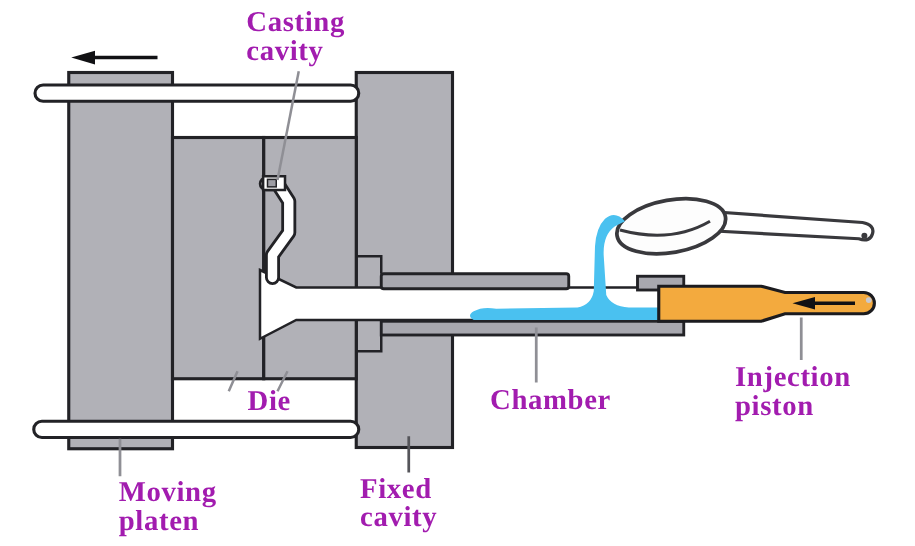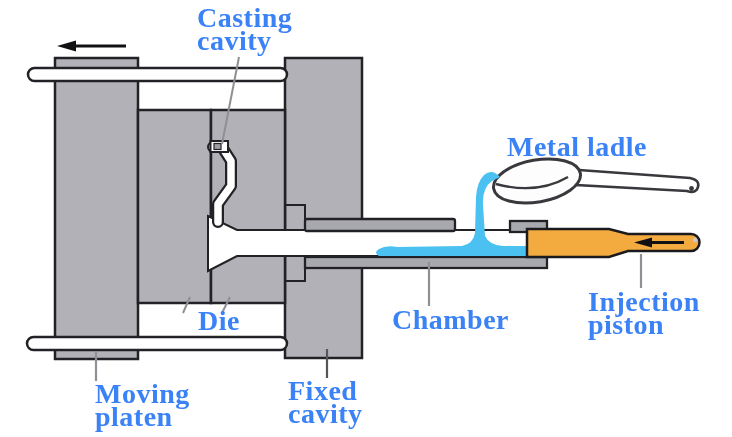--- a/index.html
+++ b/index.html
@@ -3,22 +3,22 @@
 <meta charset="utf-8">
 <style>
   html,body{margin:0;padding:0;background:#ffffff;}
   .stage{
     position:relative;width:732px;height:437px;background:#ffffff;
     font-family:"Liberation Serif", serif;overflow:hidden;
   }
   .stage svg{position:absolute;left:0;top:0;}
   .label{
     position:absolute;
-    font-weight:bold;font-size:28px;line-height:23px;letter-spacing:.5px;
-    color:#3b82f6;white-space:pre-line;
+    font-weight:bold;font-size:23px;line-height:23px;letter-spacing:.5px;
+    color:#a21caf;white-space:pre-line;
   }
 </style>
 </head>
 <body>
 
 <div class="stage">
 
   <svg width="732" height="437" viewBox="0 0 732 437">
 
     <rect x="55" y="58" width="83" height="301" fill="#b1b1b7" stroke="#222226" stroke-width="2.5"></rect>
@@ -72,21 +72,20 @@
     <path d="M96,351 L96,381" stroke="#8f8f95" stroke-width="2.2" fill="none"></path>
     <path d="M190,297 L183,313 M230,297 L222,313" stroke="#8f8f95" stroke-width="2" fill="none"></path>
     <path d="M327,349 L327,378" stroke="#55555a" stroke-width="2.2" fill="none"></path>
     <path d="M429,262 L429,306" stroke="#8f8f95" stroke-width="2.2" fill="none"></path>
     <path d="M641,254 L641,288" stroke="#8f8f95" stroke-width="2.2" fill="none"></path>
   </svg>
 
   <div class="label" style="left:197px;top:6px;">Casting
 cavity</div>
 
-  <div class="label" style="left:507px;top:135px;">Metal ladle</div>
 
   <div class="label" style="left:51px;top:382px;margin-left:44px;">Moving
 platen</div>
 
   <div class="label" style="left:198px;top:309px;">Die</div>
 
   <div class="label" style="left:288px;top:379px;">Fixed
 cavity</div>
 
   <div class="label" style="left:588px;top:290px;">Injection

